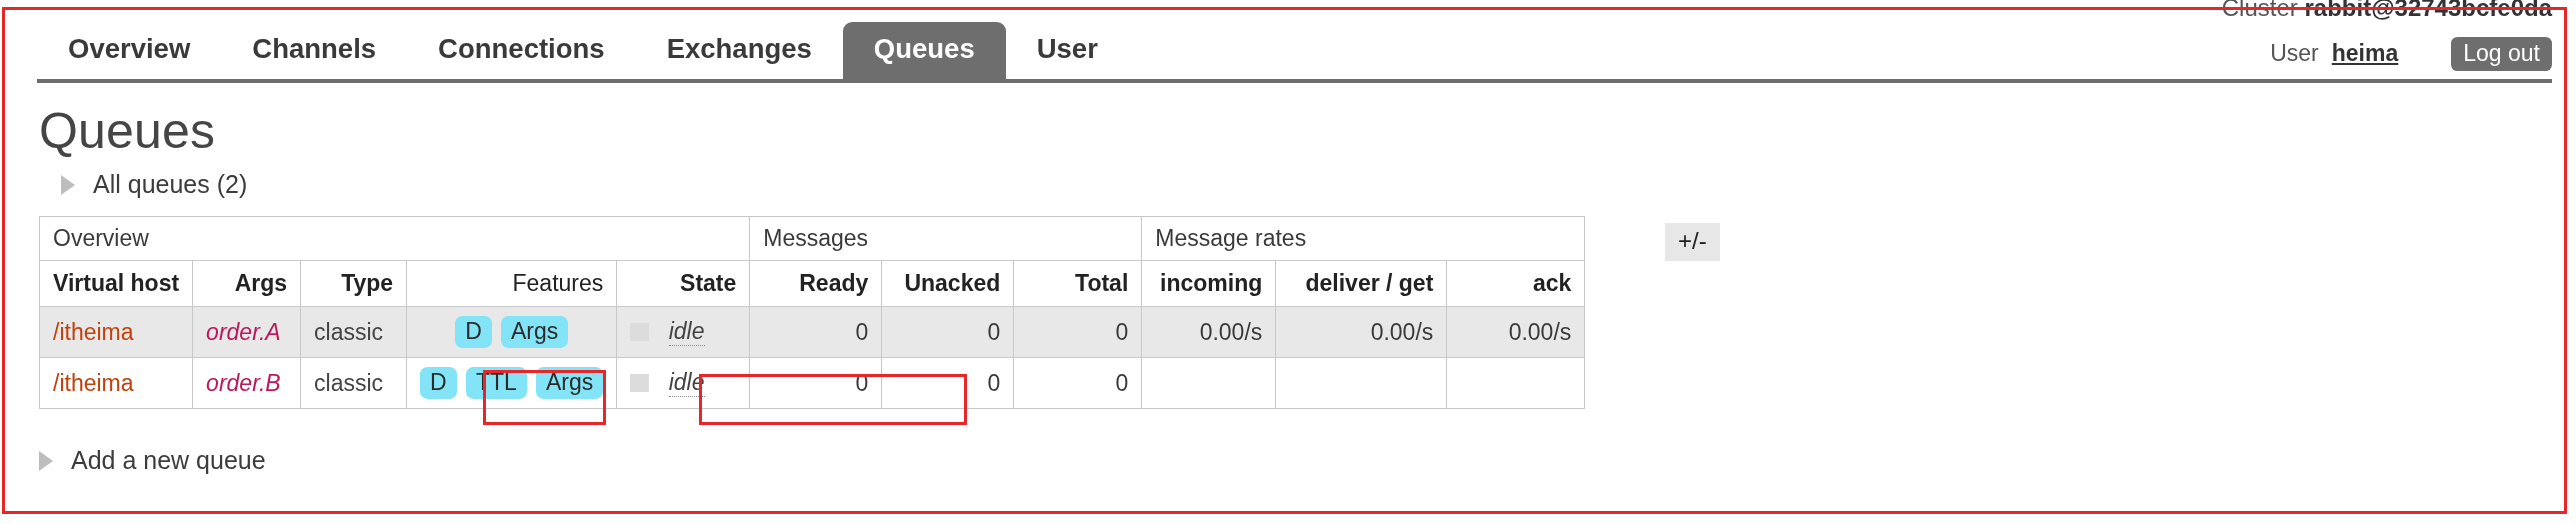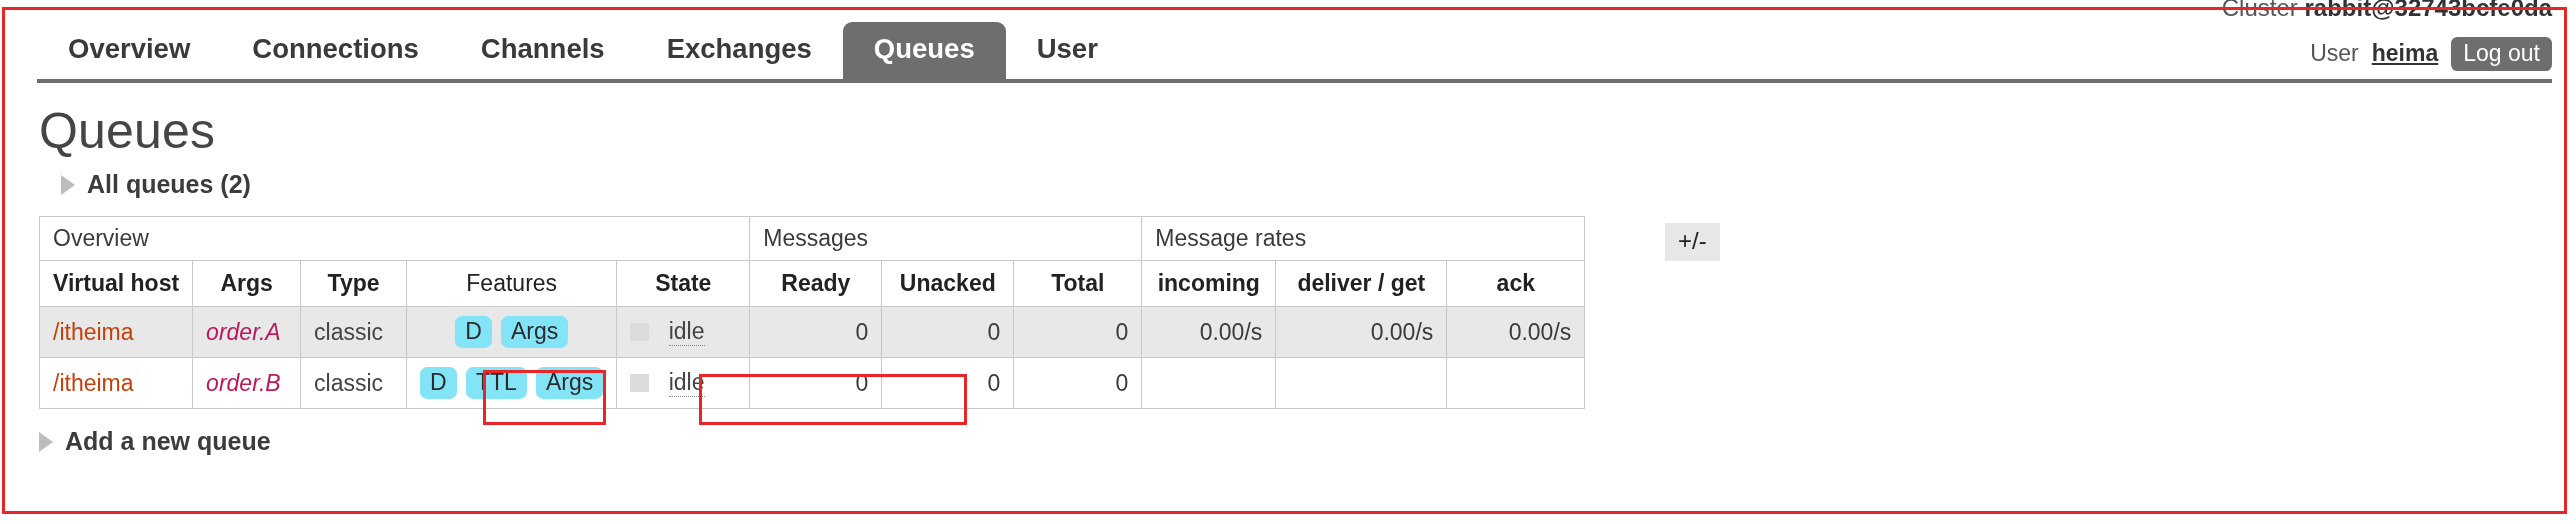--- a/index.html
+++ b/index.html
@@ -63,20 +63,21 @@
   #logout-btn {
     background: #6e6e6e;
     color: #ffffff;
     border: none;
     border-radius: 6.4px;
     font-size: 23px;
     font-family: "Liberation Sans", sans-serif;
     padding: 4.6px 12px 6.4px 12px;
     cursor: pointer;
     line-height: 1;
+    margin-left: 40px;
   }
 
   
   #nav {
     position: absolute;
     left: 37px;
     top: 18.4px;
     display: flex;
     align-items: flex-end;
     height: 61px;
@@ -114,24 +115,24 @@
     font-weight: normal;
     color: #454545;
     margin: 16.5px 0 0 0;
     line-height: 1.05;
     letter-spacing: 0.2px;
   }
 
   .collapser {
     display: flex;
     align-items: center;
-    gap: 12px;
+    gap: 18px;
     margin: 13px 0 0 22px;
     font-size: 25px;
-    font-weight: bold;
+    font-weight: normal;
     color: #3c3c3c;
     cursor: pointer;
     width: max-content;
   }
   .tri {
     width: 0; height: 0;
     border-left: 14.7px solid #bdbdbd;
     border-top: 10px solid transparent;
     border-bottom: 10px solid transparent;
     flex: none;
@@ -159,21 +160,21 @@
   tr.group-row th {
     text-align: left;
     font-weight: normal;
     color: #3a3a3a;
     height: 44px;
     background: #ffffff;
   }
 
   
   tr.col-row th {
-    text-align: center;
+    text-align: right;
     font-weight: bold;
     color: #222;
     height: 46px;
     background: #ffffff;
     white-space: nowrap;
   }
   tr.col-row th.plain { font-weight: normal; }
 
   
   tr.data-row td { height: 51px; }
@@ -202,20 +203,21 @@
     display: inline-block;
     white-space: nowrap;
   }
 
   
   .state-cell { }
   .state-inner {
     display: flex;
     align-items: center;
     gap: 20px;
+    font-style: italic;
   }
   .state-box {
     width: 18.4px; height: 18.4px;
     background: #dcdcdc;
     flex: none;
   }
   .state-text {
     color: #444;
     border-bottom: 1.8px dotted #8a8a8a;
     line-height: 1.15;
@@ -240,21 +242,21 @@
   .annot {
     position: absolute;
     border: 3.7px solid #e8262a;
     box-sizing: border-box;
     pointer-events: none;
     z-index: 20;
   }
   #annot-features { left: 444px; top: 154px; width: 123px; height: 55px; }
   #annot-messages { left: 660px; top: 158px; width: 268px; height: 51px; }
 
-  #add-queue { margin: 18px 0 0 0; }
+  #add-queue { margin: 37px 0 0 0; }
 </style>
 </head>
 <body>
 
 <div id="page-frame"></div>
 
 <div id="header">
 
   <div id="cluster-line">
     <span class="lbl">Cluster</span>
@@ -262,22 +264,22 @@
   </div>
 
   <div id="user-line">
     <span class="lbl">User</span>
     <span class="val">heima</span>
     <button id="logout-btn">Log out</button>
   </div>
 
   <div id="nav">
     <div class="tab">Overview</div>
+    <div class="tab">Channels</div>
     <div class="tab">Connections</div>
-    <div class="tab">Channels</div>
     <div class="tab">Exchanges</div>
     <div class="tab active">Queues</div>
     <div class="tab">User</div>
   </div>
   <div id="nav-rule"></div>
 </div>
 
 <div id="main">
 
   <h1 id="page-title">Queues</h1>

